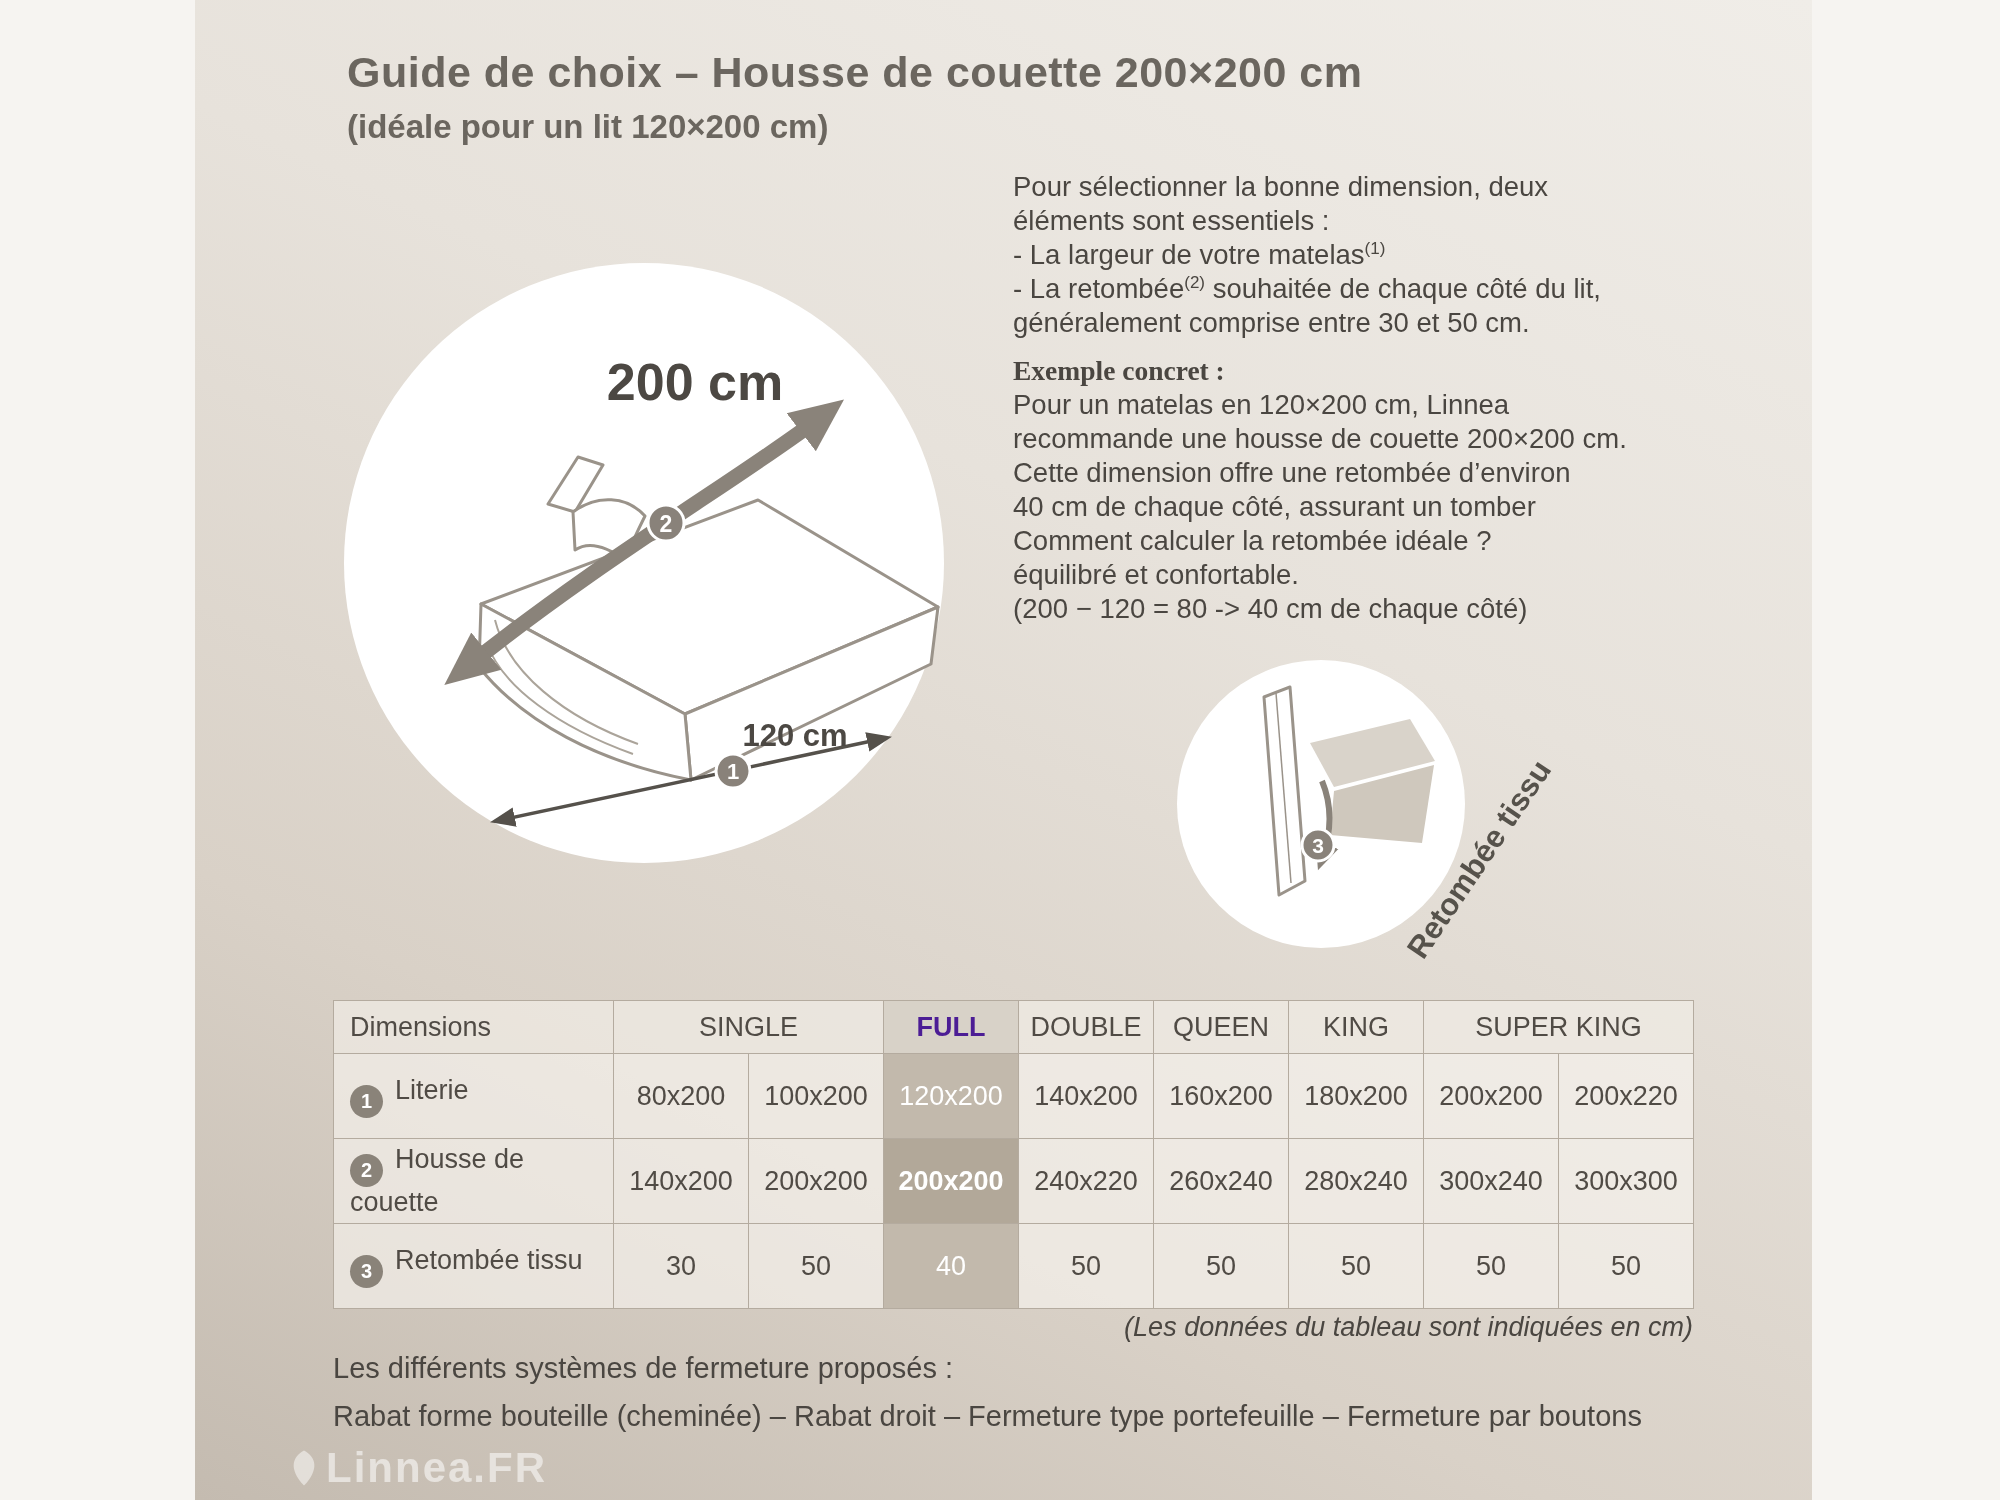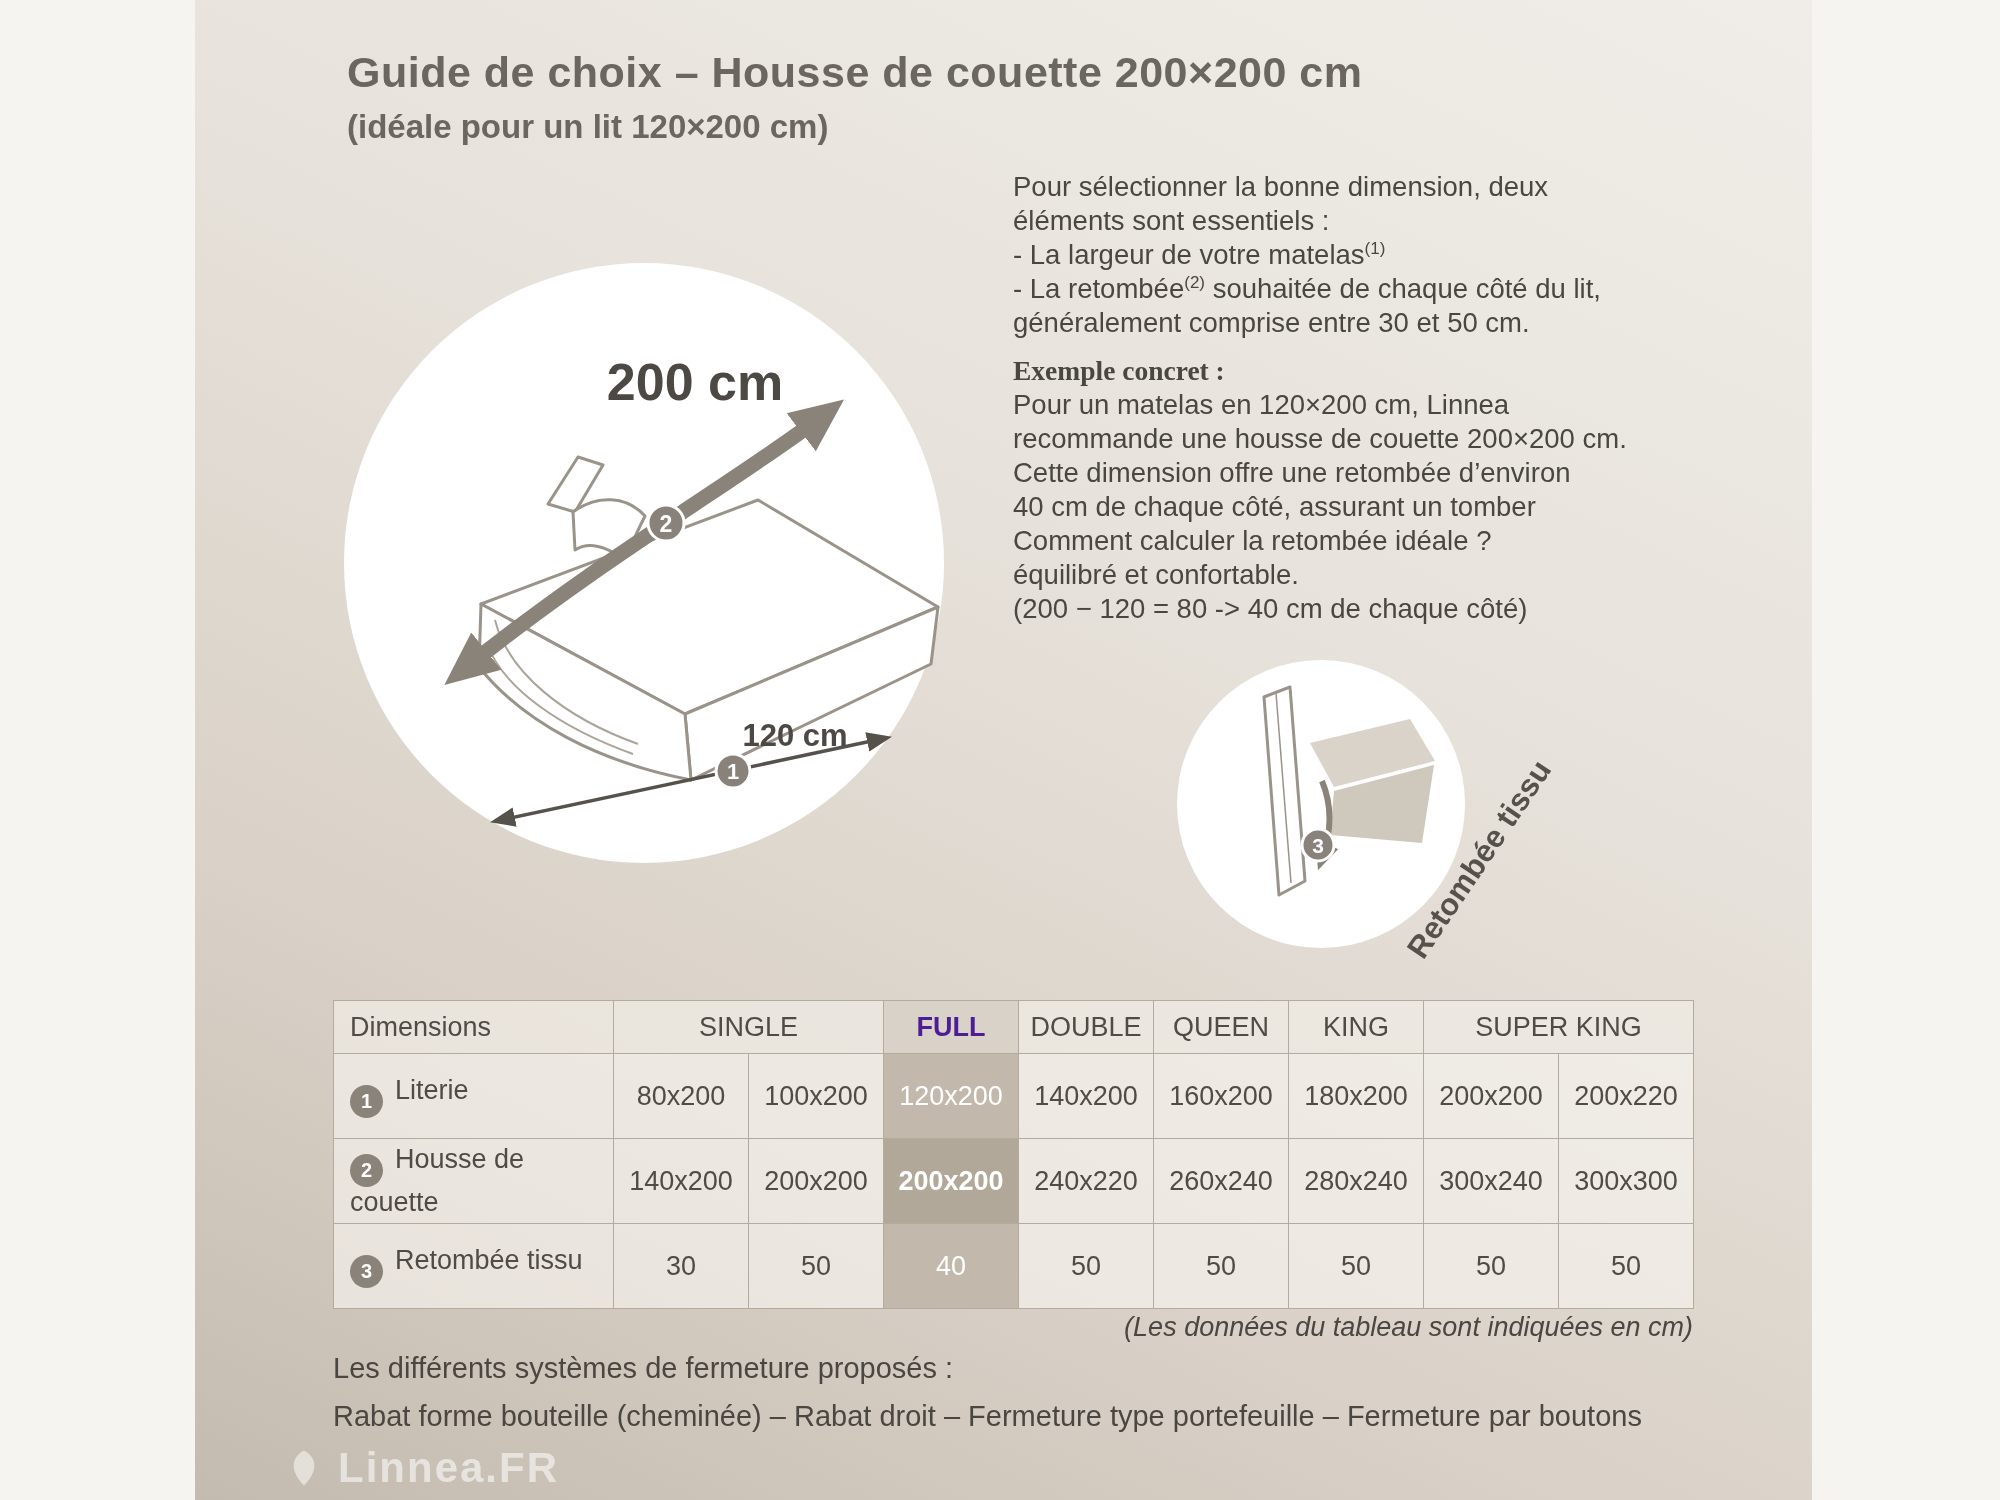--- a/index.html
+++ b/index.html
@@ -30,21 +30,21 @@
   .hl-a{background:#c2b9ac;color:#ffffff;}
   .hl-b{background:#b2a899;color:#ffffff;font-weight:bold;}
   .tbadge{display:inline-flex;width:33px;height:33px;border-radius:50%;background:#8a8379;
           color:#fff;font-weight:bold;font-size:20px;align-items:center;justify-content:center;
           margin-right:12px;vertical-align:-9px;}
   .note{position:absolute;left:893px;top:1312px;width:800px;text-align:right;
         font-style:italic;font-size:27px;color:#4a4641;}
   .closures-h{position:absolute;left:333px;top:1352px;font-size:29px;color:#4a4641;
               text-underline-offset:6px;}
   .closures-l{position:absolute;left:333px;top:1400px;font-size:29px;color:#4a4641;}
-  .watermark{position:absolute;left:282px;top:1444px;display:flex;align-items:center;gap:12px;
+  .watermark{position:absolute;left:282px;top:1444px;display:flex;align-items:center;
              font-size:42px;color:rgba(255,255,255,0.55);letter-spacing:2px;font-weight:bold;}
 </style>
 </head>
 <body>
 
 <div class="canvas">
   <div class="bg-main"></div>
 
   <div class="title">Guide de choix – Housse de couette 200×200 cm</div>
   <div class="subtitle">(idéale pour un lit 120×200 cm)</div>

